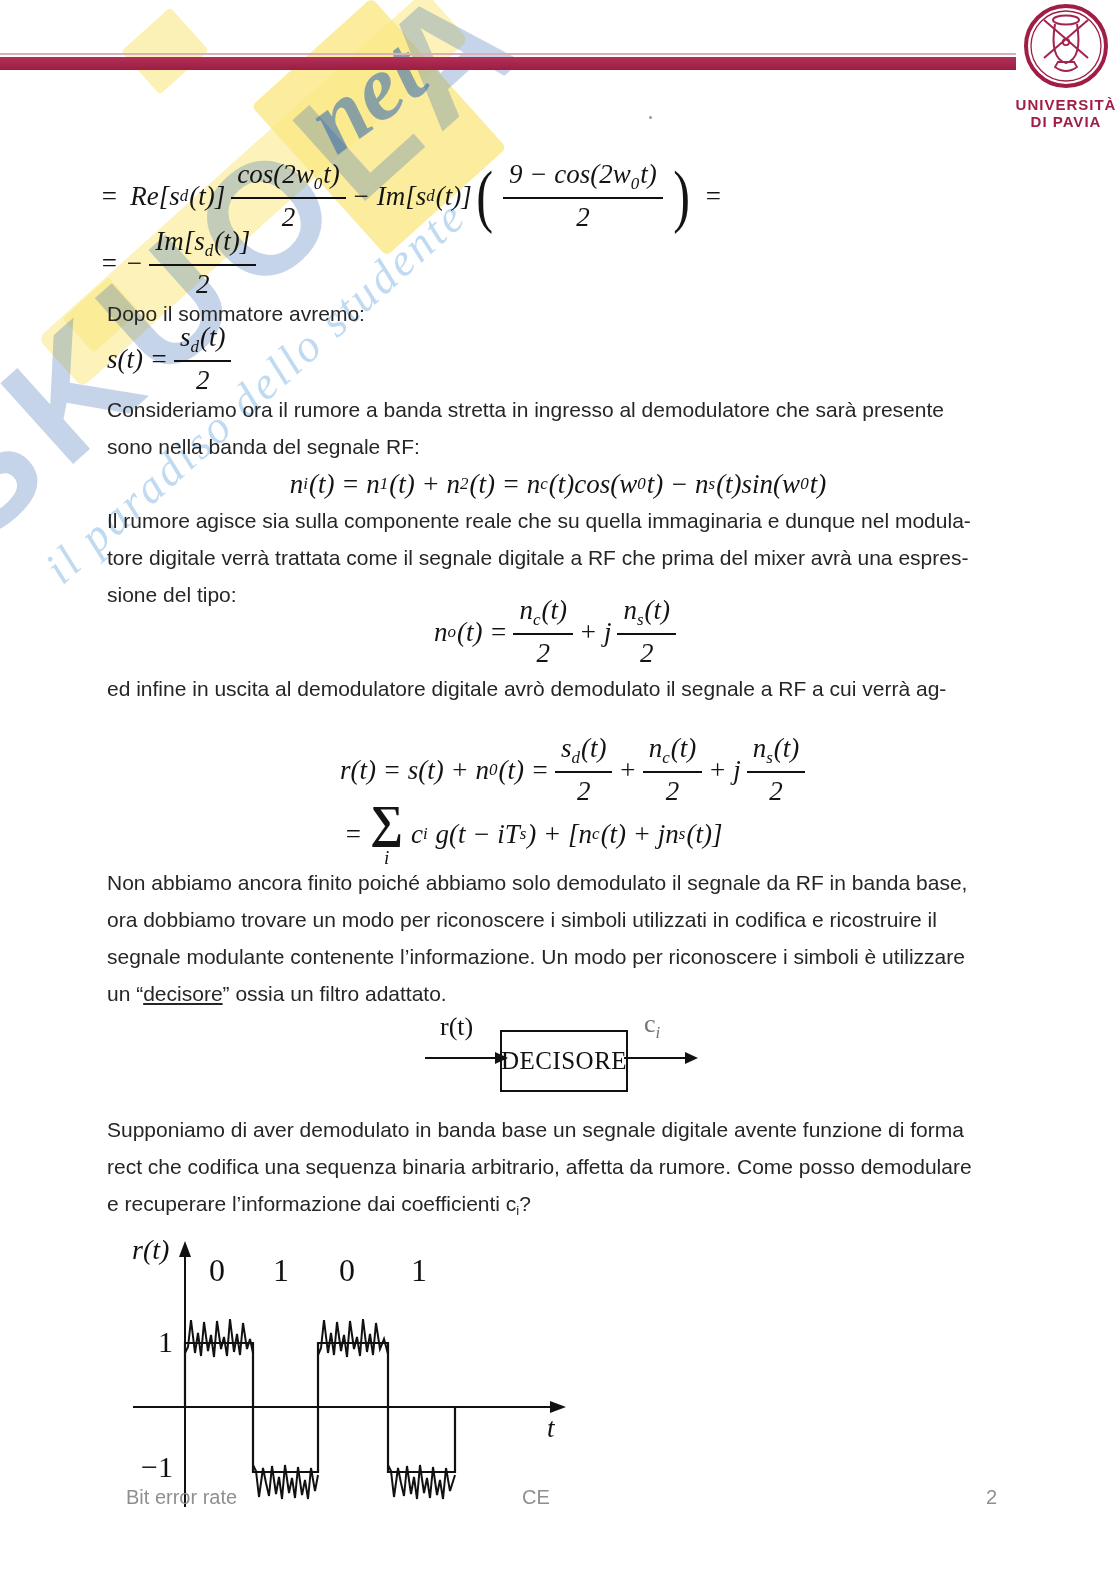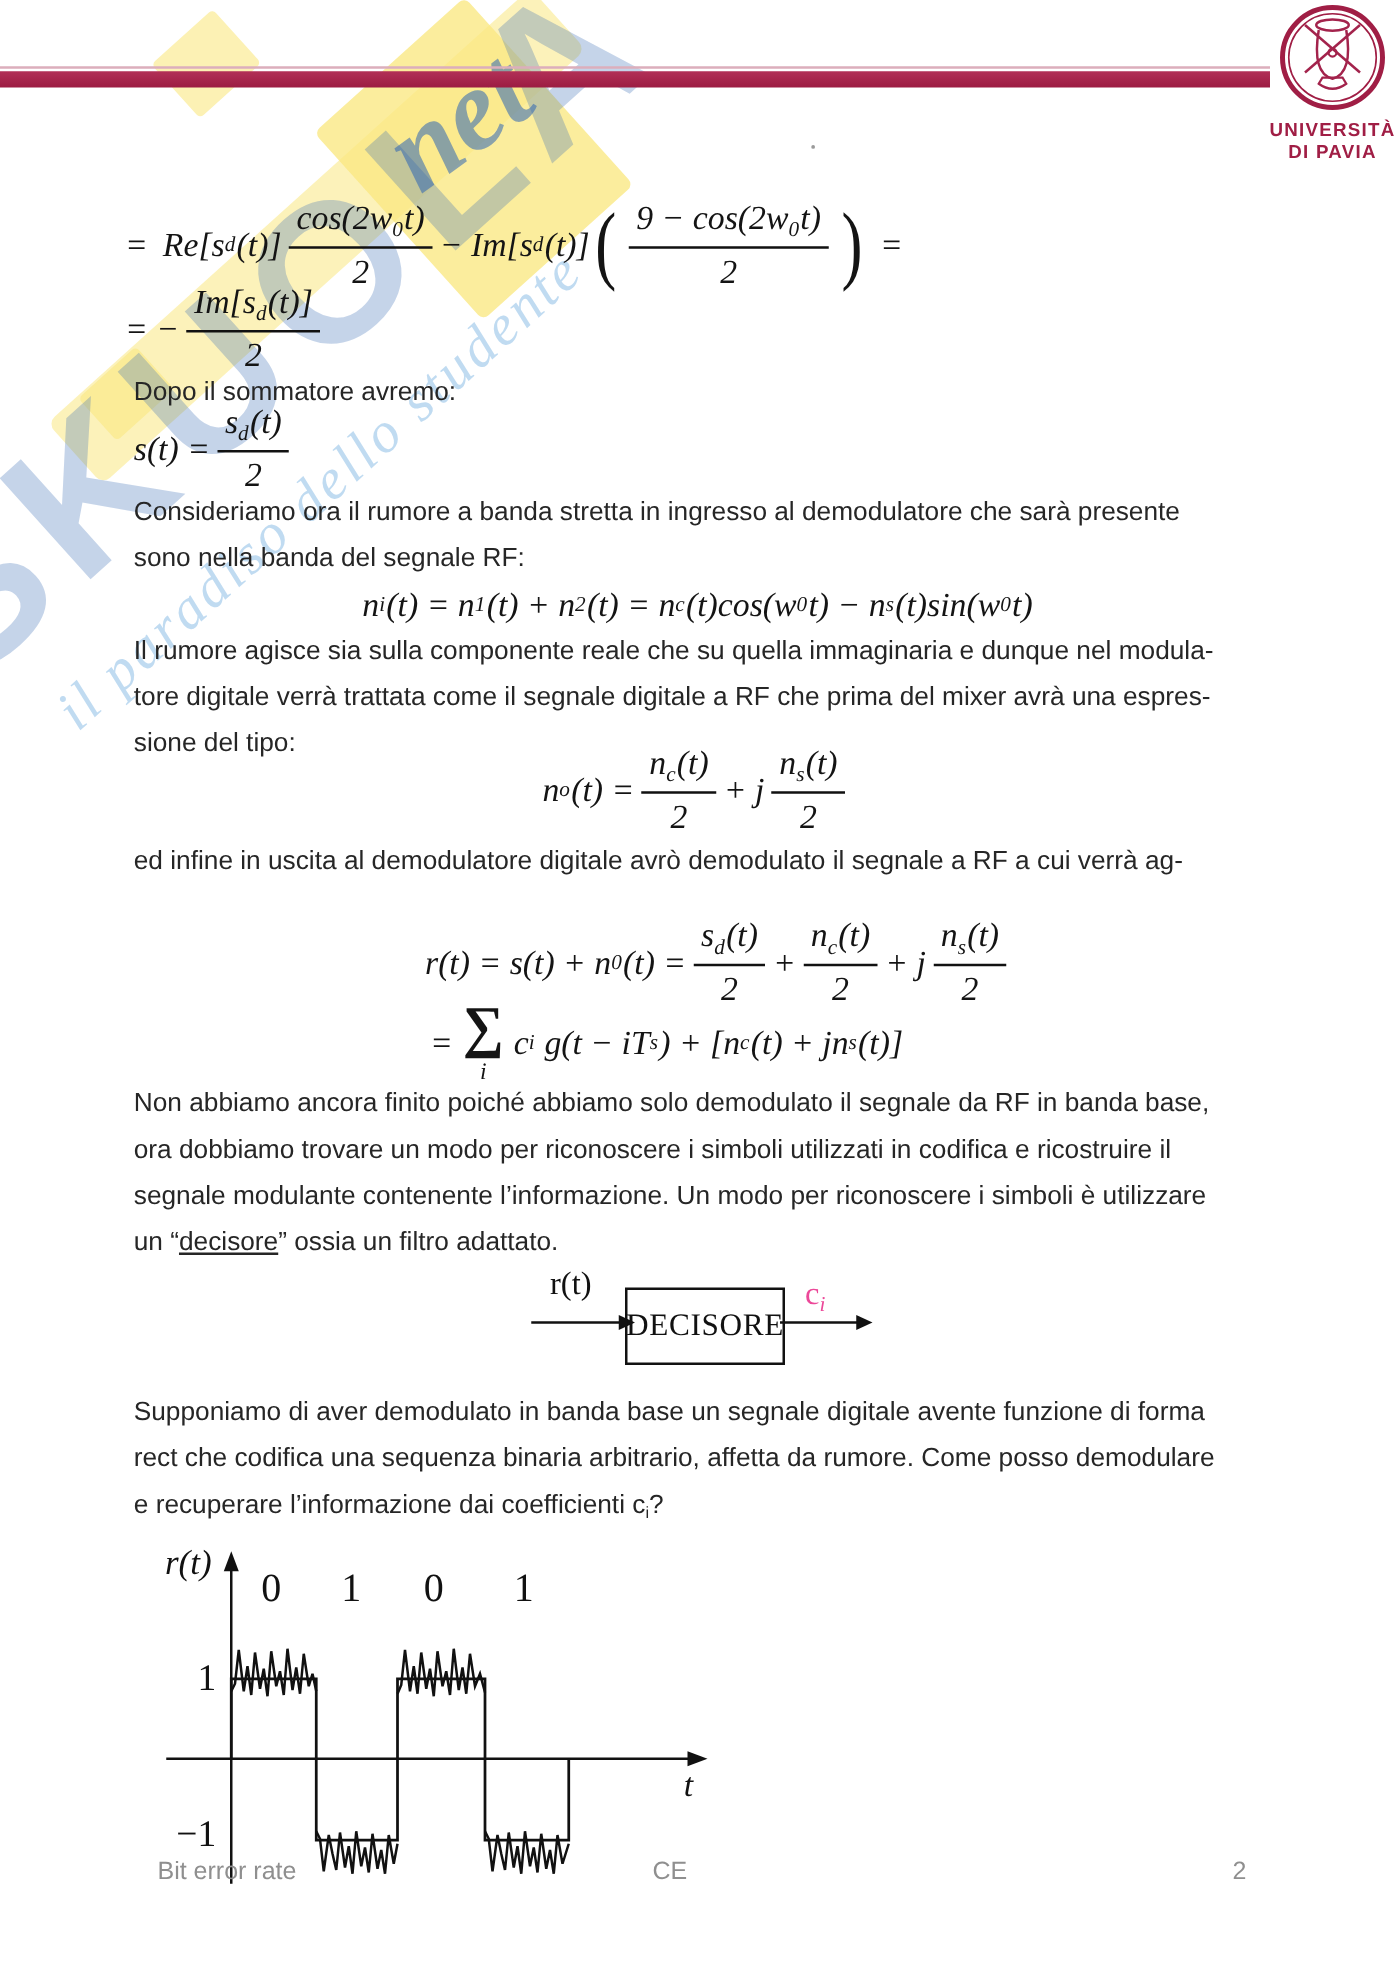--- a/index.html
+++ b/index.html
@@ -52,21 +52,21 @@
   .ul{text-decoration:underline;}
   .tsub{font-size:13px;vertical-align:-4px;}
   .stray{position:absolute;left:649px;top:116px;width:3px;height:3px;border-radius:50%;background:#9a9a9a;z-index:2;}
   
   .diagram{position:absolute;left:420px;top:1008px;width:300px;height:96px;z-index:2;}
   .diagram svg{position:absolute;left:0;top:0;}
   .dbox{position:absolute;left:80px;top:22px;width:124px;height:58px;border:2px solid #111;
         display:flex;align-items:center;justify-content:center;
         font-family:"Liberation Serif",serif;font-size:25px;letter-spacing:0.5px;color:#111;background:transparent;}
   .dlab-in{position:absolute;left:20px;top:4px;font-family:"Liberation Serif",serif;font-size:26px;color:#111;}
-  .dlab-out{position:absolute;left:224px;top:12px;font-family:"Liberation Serif",serif;font-size:26px;color:#ec4899;}
+  .dlab-out{position:absolute;left:224px;top:1px;font-family:"Liberation Serif",serif;font-size:26px;color:#737373;}
   
   .plot{position:absolute;left:85px;top:1225px;z-index:2;}
   .plot text{fill:#111;}
   .pt-serif{font-family:"Liberation Serif",serif;}
   .pt-it{font-family:"Liberation Serif",serif;font-style:italic;}
   
   .foot{position:absolute;top:1486px;font-size:20px;color:#8f8f8f;z-index:3;}
   .foot-left{left:107px;margin-left:19px;}
   .foot-center{left:509px;margin-left:13px;}
   .foot-page{left:986px;}

